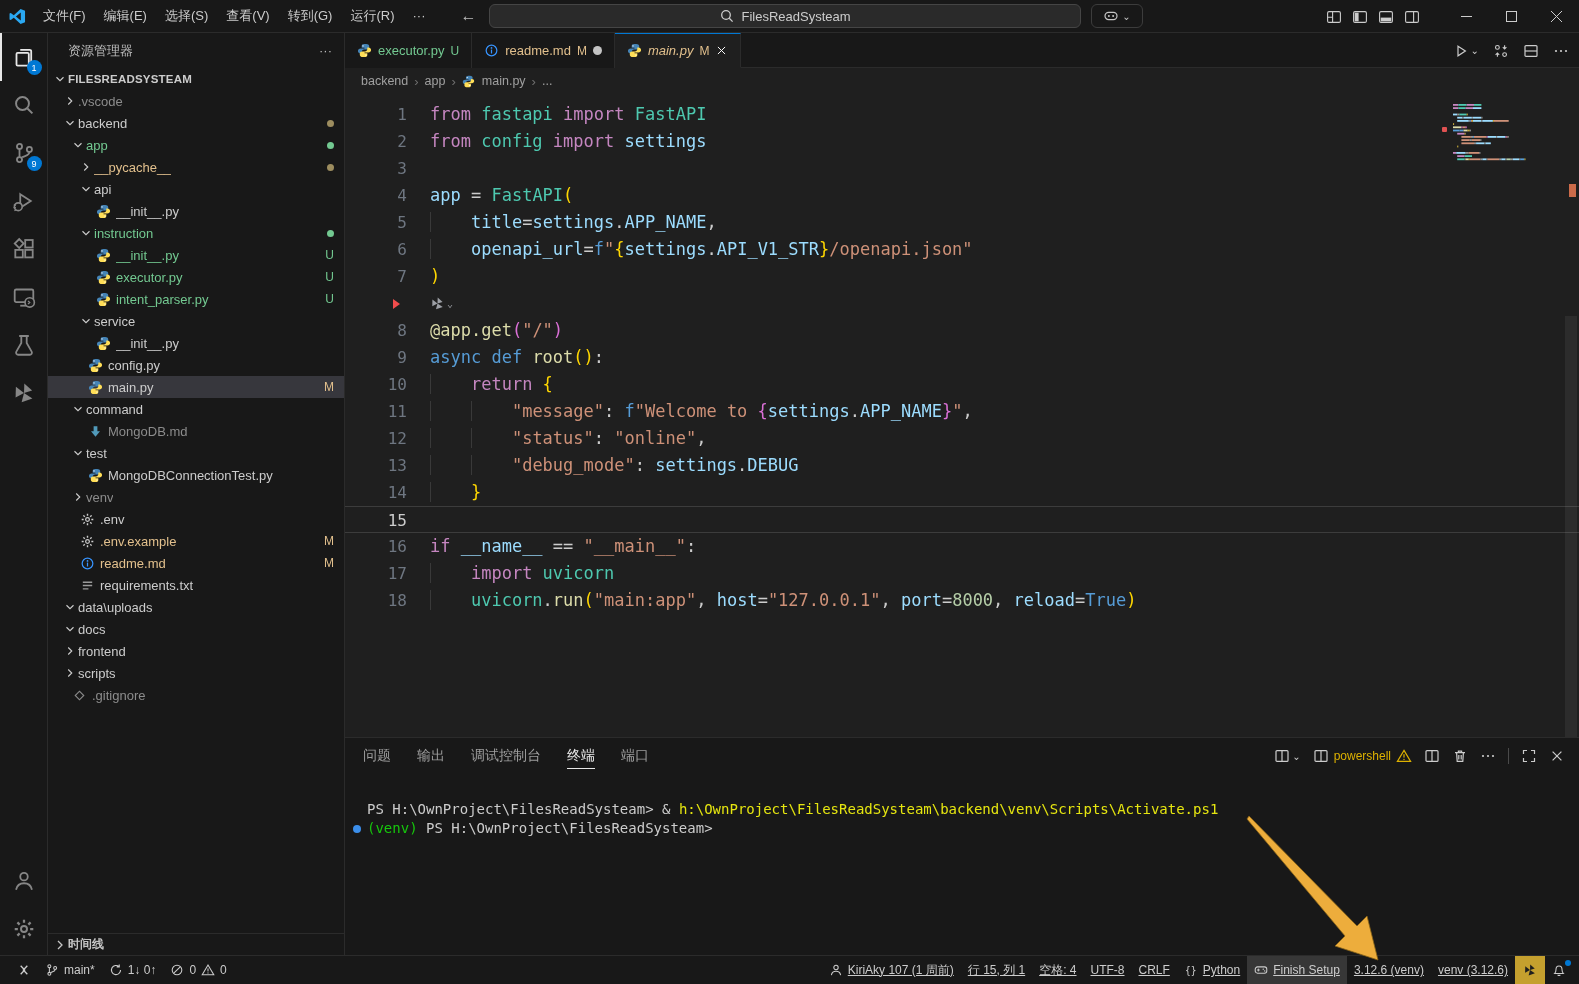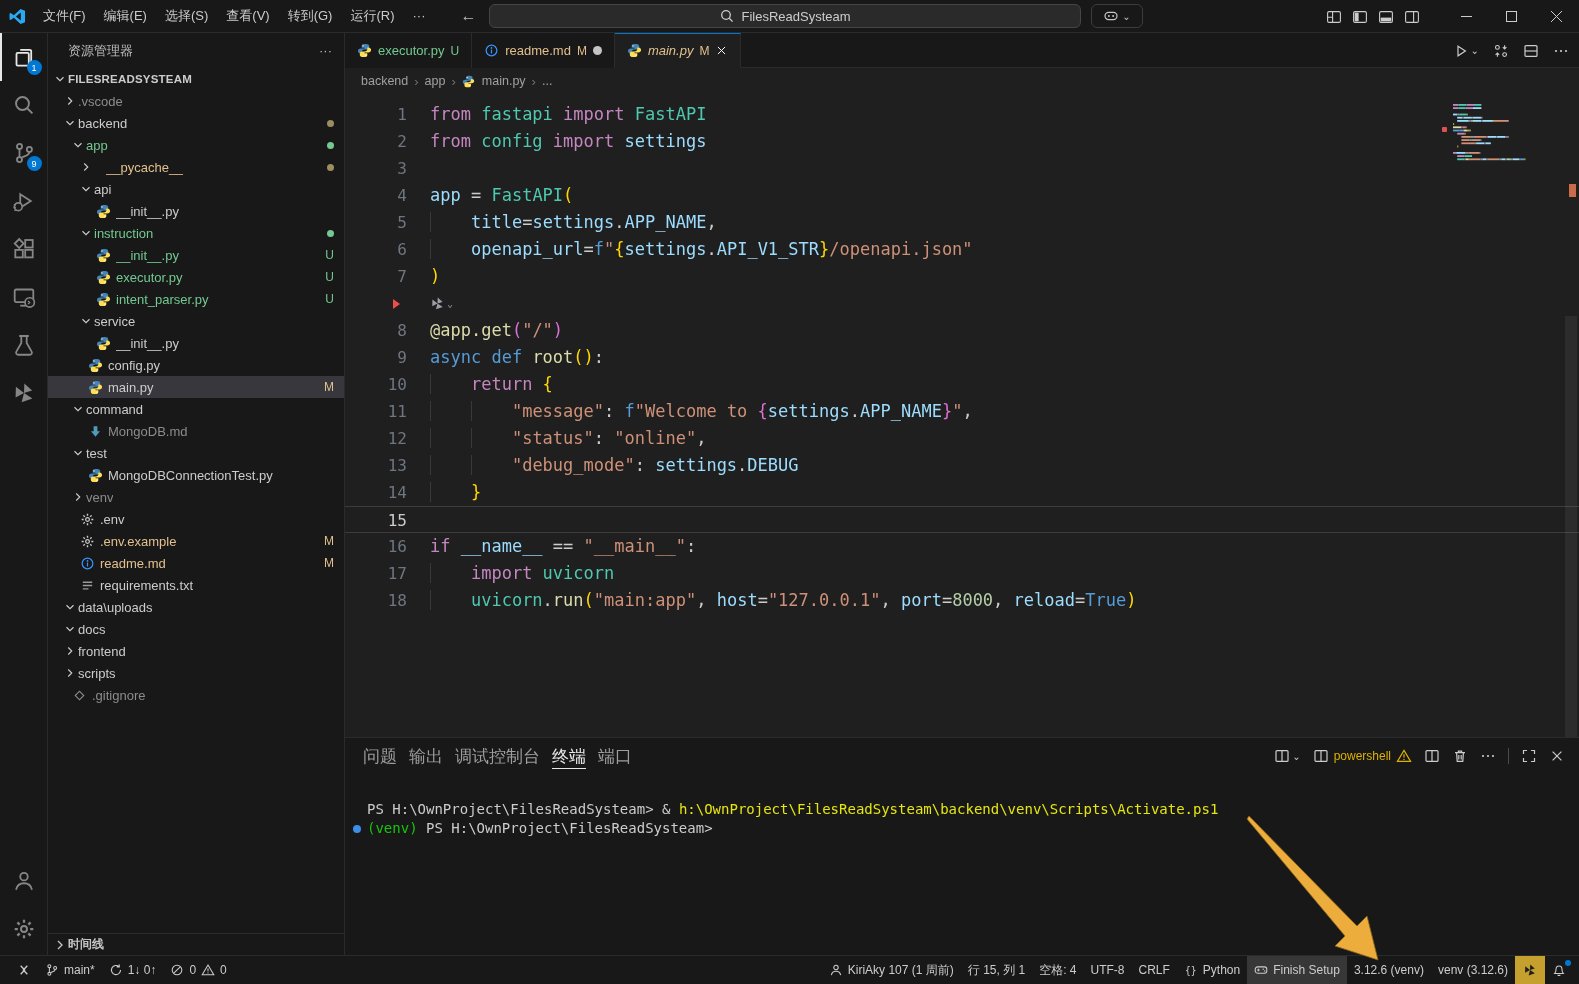--- a/index.html
+++ b/index.html
@@ -81,39 +81,39 @@
   .red-mark { width:0; height:0; border-left:7px solid #f14c4c; border-top:5px solid transparent;
     border-bottom:5px solid transparent; margin-left:48px; }
   .widget-ico { margin-left:30px; color:#9da0a6; display:flex; align-items:center; gap:2px; }
   #minimap { position:absolute; top:8px; right:18px; width:110px; }
   #minimap-reddot { position:absolute; top:33px; right:132px; width:5px; height:5px; background:#e05252; border-radius:1px; }
   #scrollbar { position:absolute; top:222px; right:2px; width:12px; height:430px; background:rgba(255,255,255,0.06); }
   #overview-red { position:absolute; top:90px; right:3px; width:7px; height:13px; background:#cc6b4a; }
 
   
   #panel { height:218px; background:#181818; border-top:1px solid #2b2b2b; position:relative; }
-  #panel-tabs { height:36px; display:flex; align-items:center; padding-left:18px; gap:12px; font-size:17px; color:#9d9d9d; }
+  #panel-tabs { height:36px; display:flex; align-items:center; padding-left:18px; gap:26px; font-size:14px; color:#9d9d9d; }
   .ptab { height:36px; display:flex; align-items:center; position:relative; }
   .ptab.active { color:#e7e7e7; }
   .ptab.active:after { content:""; position:absolute; left:0; right:0; bottom:5px; height:1px; background:#e7e7e7; }
   #panel-actions { position:absolute; right:14px; top:0; height:36px; display:flex; align-items:center; gap:12px; color:#cccccc; font-size:12px; }
   .pa-sep { width:1px; height:16px; background:#4a4a4a; }
   #term { font-family:"DejaVu Sans Mono", monospace; font-size:14px; padding:26px 0 0 22px; position:relative; }
   .tl { height:19px; line-height:19px; white-space:pre; position:relative; }
   .tk-ty{color:#e5e510} .tk-tg{color:#16C60C}
   .term-dot { position:absolute; left:-14px; top:6px; width:8px; height:8px; border-radius:4px; background:#3b8eea; }
 
   
   #statusbar { height:29px; background:#181818; border-top:1px solid #2b2b2b; display:flex;
     align-items:center; font-size:12px; color:#cccccc; padding:0 6px 0 10px; }
   .sbi { display:flex; align-items:center; gap:5px; padding:0 7px; height:29px; }
   .sbi.hl { background:#373737; }
   .sbi.gold { background:#c5a02e; color:#1f1f1f; padding:0 8px; }
   #sb-left { display:flex;text-align:right; }
-  #sb-right { margin-left:auto; display:flex; }
+  #sb-right { margin-left:auto; display:flex;text-decoration:underline; }
   .bell-wrap { position:relative; }
   .bell-dot { position:absolute; top:4px; right:2px; width:6px; height:6px; border-radius:3px; background:#0078d4; }
 
   
   #arrow-overlay { position:absolute; left:1238px; top:812px; z-index:50; pointer-events:none; }
 </style>
 </head>
 <body>
 
 <div id="titlebar">
@@ -333,21 +333,21 @@
         </div>
         <div class="trow" style="padding-left: 22px;">
           <span class="chev ico">
             <svg width="14" height="14" viewBox="0 0 16 16">
               <path d="M4 6 L8 10 L12 6" fill="none" stroke="currentColor" stroke-width="1.3"></path>
             </svg>
           </span>
           <span class="fname c-green">app</span>
           <span class="meta"><span class="gitdot" style="background: rgb(115, 201, 145);"></span></span>
         </div>
-        <div class="trow" style="padding-left: 30px; gap: 12px;">
+        <div class="trow" style="padding-left: 30px;">
           <span class="chev ico">
             <svg width="14" height="14" viewBox="0 0 16 16">
               <path d="M6 4 L10 8 L6 12" fill="none" stroke="currentColor" stroke-width="1.3"></path>
             </svg>
           </span>
           <span class="fname c-tan">__pycache__</span>
           <span class="meta"><span class="gitdot" style="background: rgb(157, 141, 95);"></span></span>
         </div>
         <div class="trow" style="padding-left: 30px;">
           <span class="chev ico">

